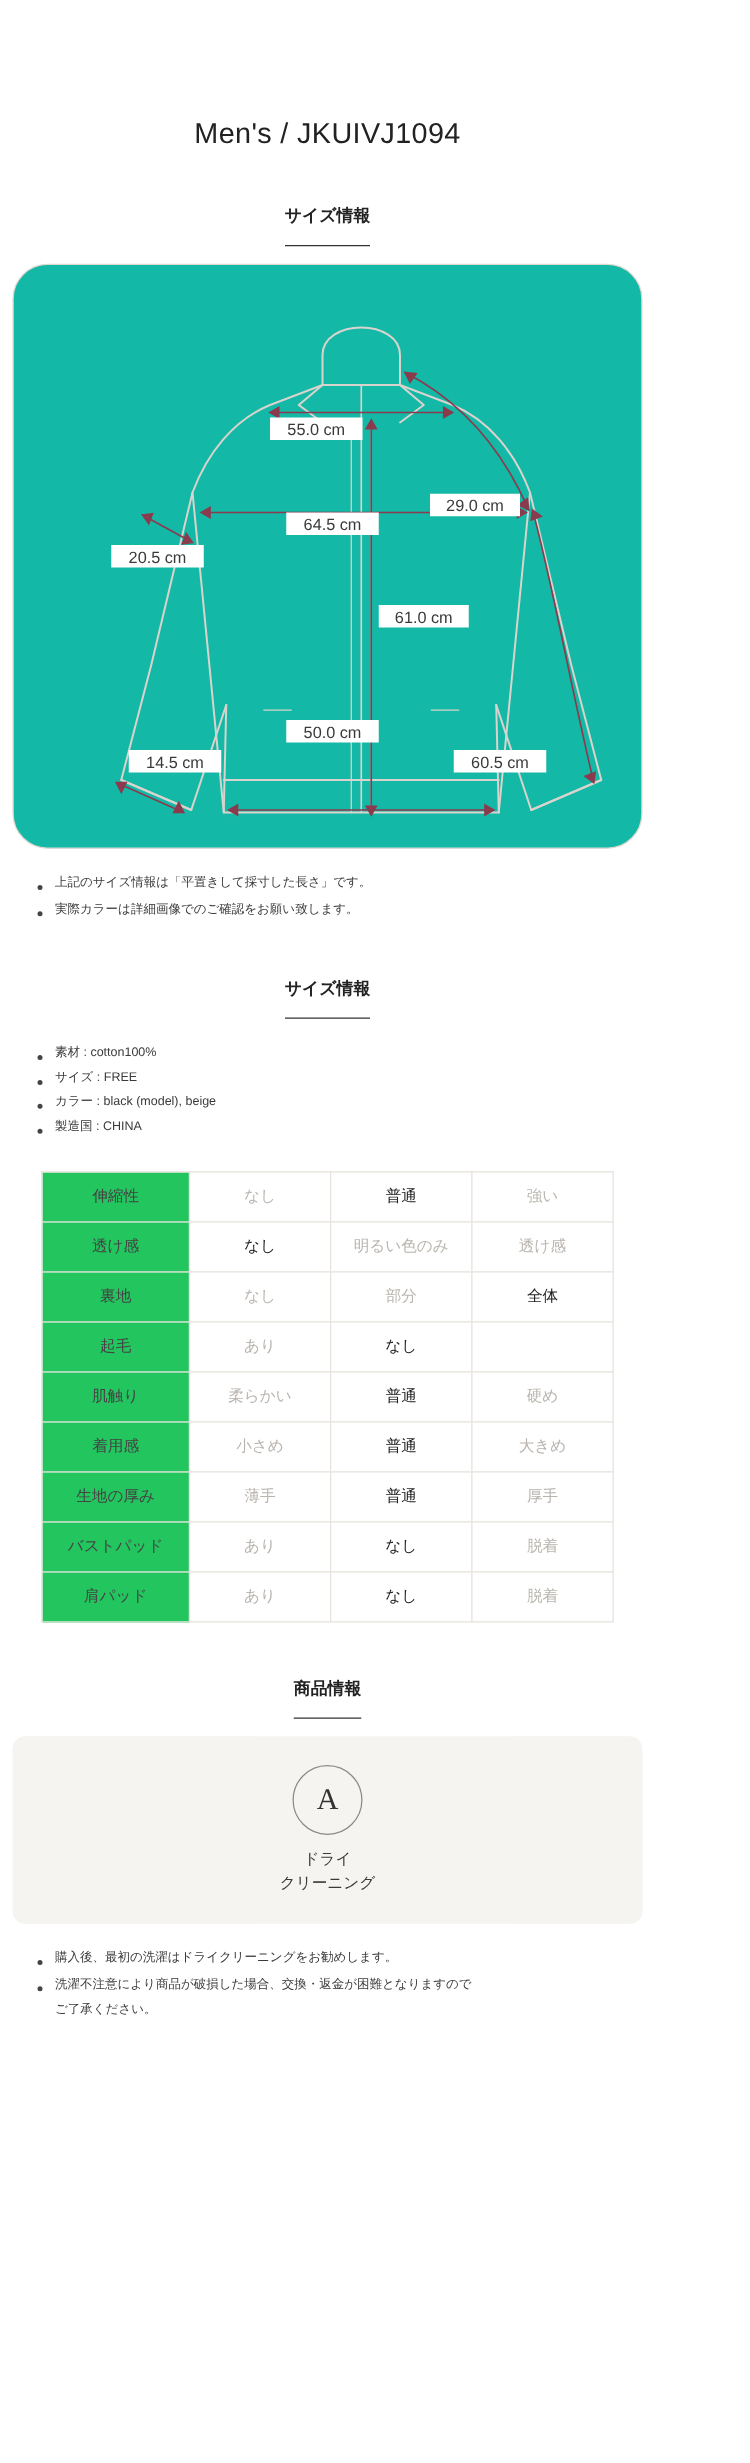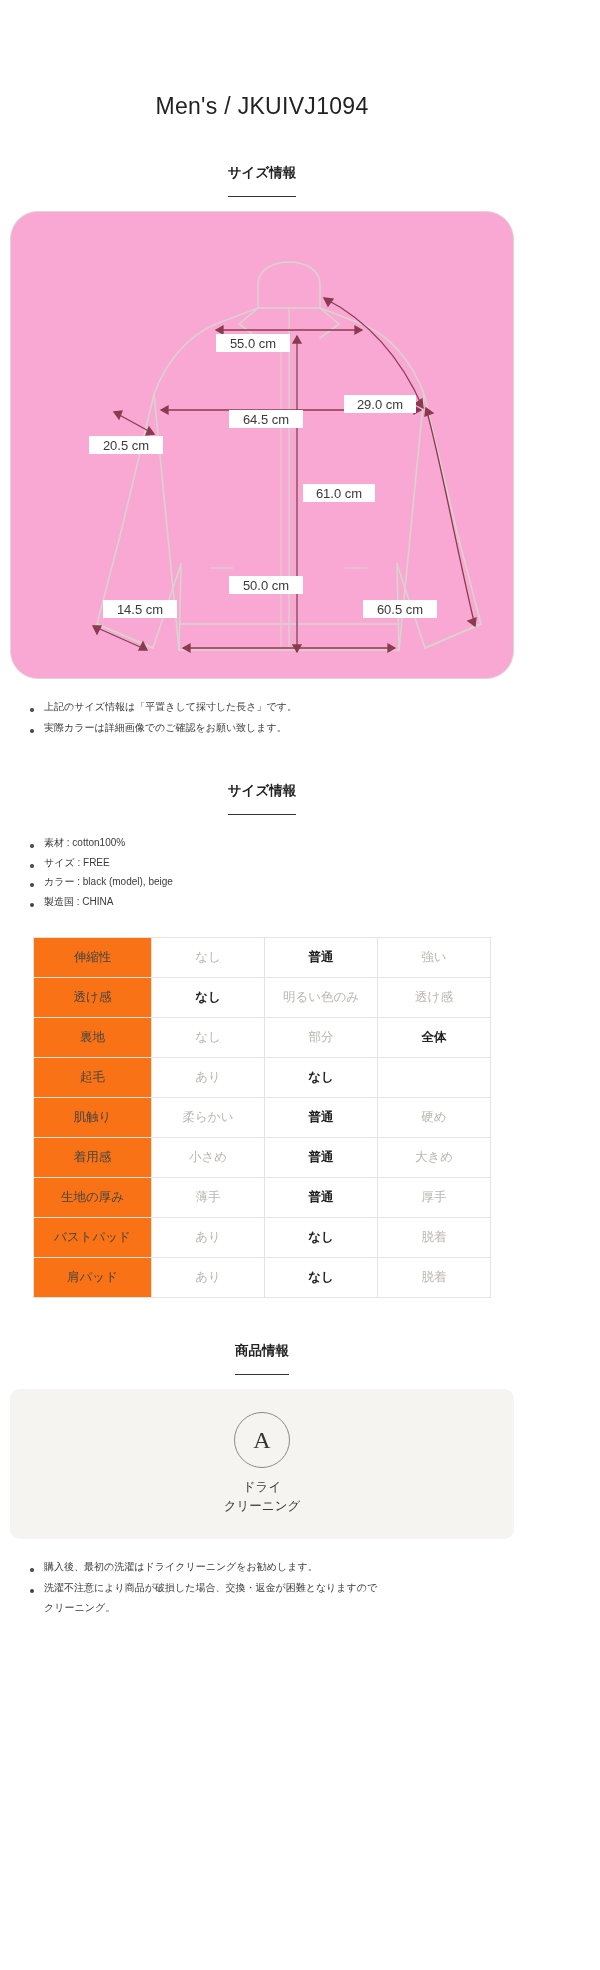--- a/index.html
+++ b/index.html
@@ -46,21 +46,21 @@
   }
 
   
   .diagram-wrap {
     margin: 0 10px;
     border: 1px solid #ddd8d0;
     border-radius: 28px;
     height: 468px;
     position: relative;
     overflow: hidden;
-    background: #f9a8d4;
+    background: #14b8a6;
   }
   .diagram-wrap svg { display: block; }
 
   
   ul.notes {
     list-style: none;
     margin: 18px 0 0 0;
     padding: 0 24px 0 30px;
   }
   ul.notes li {
@@ -94,28 +94,28 @@
   }
   table.spec td {
     border: 1px solid #e6e2dc;
     height: 40px;
     text-align: center;
     font-size: 12.5px;
     color: #b9b4ae;
     vertical-align: middle;
   }
   table.spec td.label {
-    background: #f97316;
+    background: #22c55e;
     color: #444;
     width: 118px;
     font-size: 12.5px;
   }
   table.spec td.on {
     color: #222;
-    font-weight: 700;
+    font-weight: 400;
   }
 
   
   .care-box {
     margin: 14px 10px 0 10px;
     background: #f6f4f1;
     border-radius: 10px;
     height: 150px;
     display: flex;
     flex-direction: column;
@@ -333,18 +333,18 @@
     <div class="care-label">
       <div>ドライ</div>
       <div>クリーニング</div>
     </div>
   </div>
 
   <ul class="notes">
     <li>購入後、最初の洗濯はドライクリーニングをお勧めします。</li>
     <li>
       <span>洗濯不注意により商品が破損した場合、交換・返金が困難となりますので</span>
-      <span class="sub">クリーニング。</span>
+      <span class="sub">ご了承ください。</span>
     </li>
   </ul>
 
   <div class="bottom-pad"></div>
 </div>
 
 </body></html>

